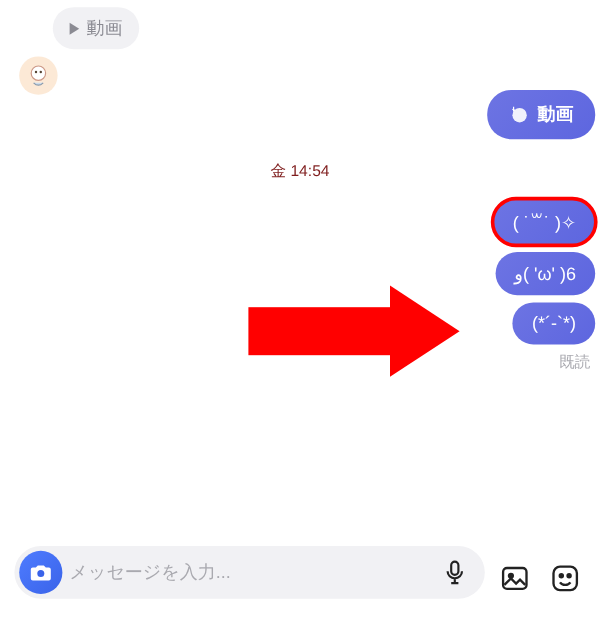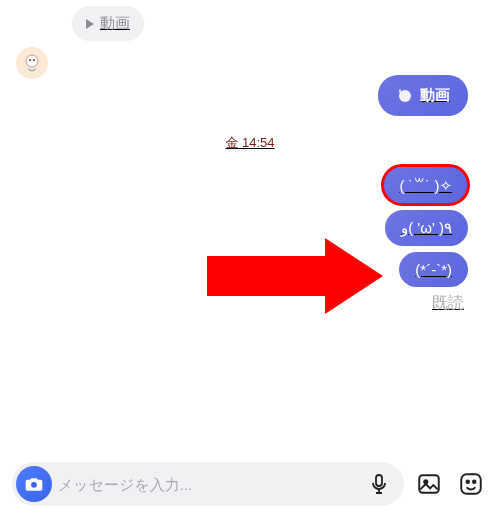--- a/index.html
+++ b/index.html
@@ -1,32 +1,32 @@
 <!DOCTYPE html>
 <html><head>
   <meta charset="utf-8">
   <style>
     * { margin:0; padding:0; box-sizing:border-box; }
     body { width:500px; height:516px; background:#fff; font-family:-apple-system,"Hiragino Sans",sans-serif; position:relative; overflow:hidden; }
-    .chat { width:100%; height:452px; overflow:hidden; position:relative; padding:0 32px;text-decoration:underline; }
+    .chat { width:100%; height:452px; overflow:hidden; position:relative; padding:0 4px; }
     .row { display:flex; width:100%; margin-bottom:6px; }
     .row.left { justify-content:flex-start; }
     .row.right { justify-content:flex-end; }
     .avatar { width:32px; height:32px; border-radius:50%; flex:0 0 32px; margin-right:8px; background:#fce9d6; display:flex; align-items:center; justify-content:center; overflow:hidden; }
     .left-bubble { background:#f1f1f4; color:#8b8b93; border-radius:18px; padding:8px 14px; display:inline-flex; align-items:center; gap:6px; font-size:15px; margin-left:40px; }
     .tri { width:0; height:0; border-left:8px solid #8b8b93; border-top:5px solid transparent; border-bottom:5px solid transparent; }
     .right-bubble { background:linear-gradient(135deg,#6d74e3 0%,#5d66df 100%); color:#fff; border-radius:20px; padding:9px 16px; font-size:15px; display:inline-flex; align-items:center; gap:6px; }
     .right-bubble.big { padding:11px 18px; font-weight:600; }
     .right-bubble.highlight { outline:3px solid #f00; outline-offset:-1px; border-radius:20px; }
     .ts { text-align:center; color:#7f1d1d; font-size:13px; margin:18px 0 14px; }
-    .read { text-align:right; color:#a9a9af; font-size:16px; margin-top:2px; padding-right:4px; }
+    .read { text-align:right; color:#a9a9af; font-size:13px; margin-top:2px; padding-right:4px; }
     .arrow-wrap { position:absolute; left:197px; top:238px; pointer-events:none; }
     .arrow-stem { position:absolute; left:10px; top:18px; width:120px; height:40px; background:#f00; }
     .arrow-head { position:absolute; left:128px; top:0; width:0; height:0; border-left:58px solid #f00; border-top:38px solid transparent; border-bottom:38px solid transparent; }
-    .input-bar { position:absolute; left:0; bottom:0; width:100%; height:64px; display:flex; align-items:center; padding:0 12px; gap:8px; }
+    .input-bar { position:absolute; left:0; bottom:17px; width:100%; height:64px; display:flex; align-items:flex-end; padding:0 12px; gap:8px; }
     .pill { flex:1; height:44px; background:#f1f1f4; border-radius:22px; display:flex; align-items:center; padding:0 8px 0 4px; gap:6px; }
     .cam { width:36px; height:36px; border-radius:50%; background:linear-gradient(135deg,#4e7cff,#3a63e9); display:flex; align-items:center; justify-content:center; flex:0 0 36px; }
     .input { flex:1; border:none; background:transparent; font-size:15px; color:#333; outline:none; }
     .input::placeholder { color:#a9a9af; }
     .ibtn { width:34px; height:34px; display:flex; align-items:center; justify-content:center; flex:0 0 34px; }
     svg { display:block; }
   </style>
 </head>
 <body>
 
@@ -64,21 +64,21 @@
   <div class="ts">金 14:54</div>
 
   <div class="row right">
     <div class="right-bubble highlight">
       <span>( ˙꒳​˙ )✧</span>
     </div>
   </div>
 
   <div class="row right">
     <div class="right-bubble">
-      <span>و( 'ω' )٩</span>
+      <span>و( 'ω' )6</span>
     </div>
   </div>
 
   <div class="row right">
     <div class="right-bubble">
       <span>(*´-`*)</span>
     </div>
   </div>
 
   <div class="read">既読</div>

